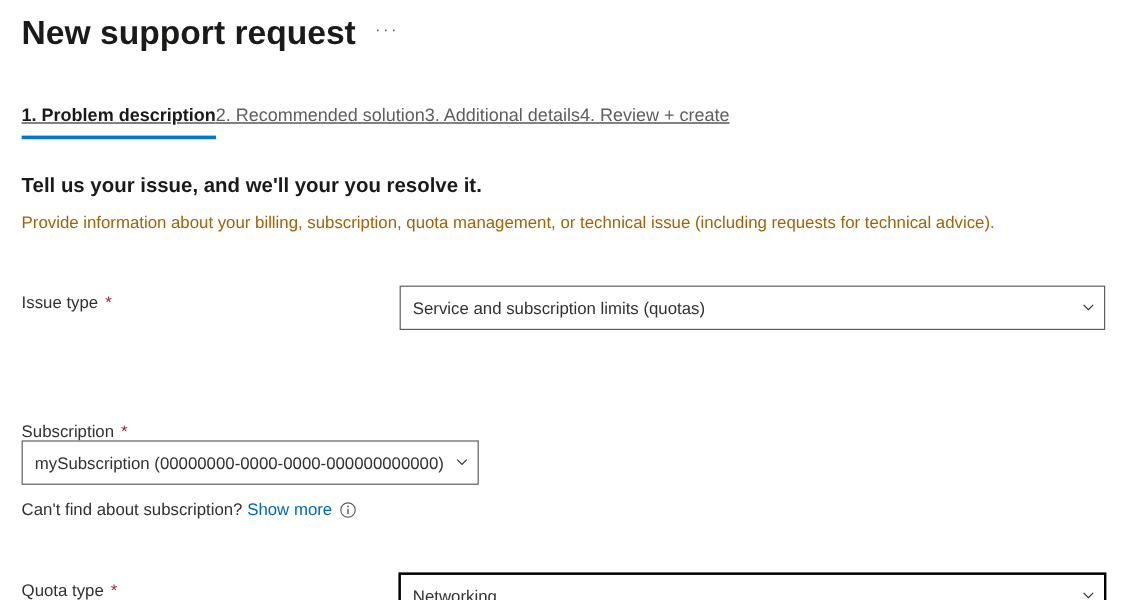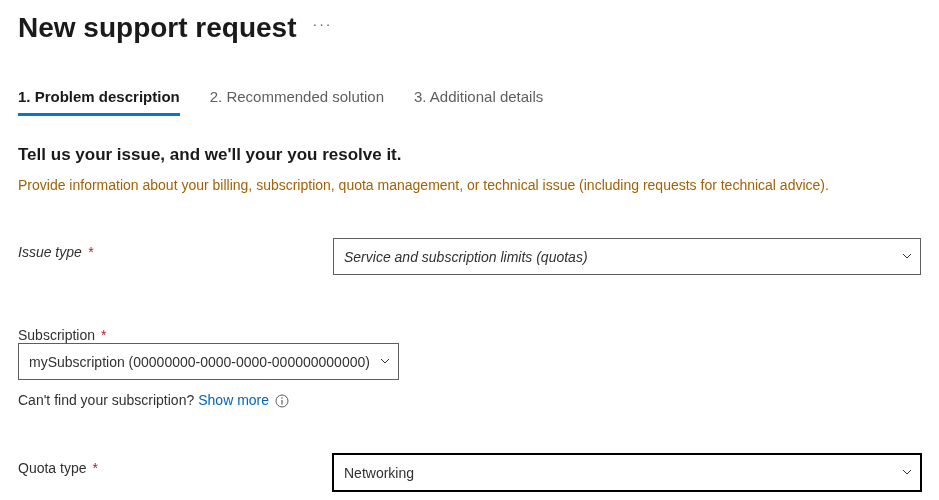--- a/index.html
+++ b/index.html
@@ -25,23 +25,23 @@
     .ellipsis {
       font-size: 14px;
       color: #605e5c;
       letter-spacing: 2px;
       cursor: pointer;
       position: relative;
       top: -4px;
     }
     .tabs {
       display: flex;
-      gap: 30px;
       border-bottom: 1px solid transparent;
       margin-bottom: 28px;
+      text-decoration: underline;
     }
     .tab {
       font-size: 15px;
       color: #605e5c;
       padding: 4px 0 8px 0;
       cursor: pointer;
       border-bottom: 3px solid transparent;
     }
     .tab.active {
       color: #1b1a19;
@@ -59,22 +59,21 @@
       color: #a16207;
       line-height: 1.5;
       margin-bottom: 42px;
     }
     .form-row {
       display: flex;
       align-items: flex-start;
       margin-bottom: 12px;
     }
     .form-row.spaced {
-      margin-bottom: 46px;
-      font-style: italic;
+      margin-bottom: 70px;
     }
     .form-label-col {
       width: 315px;
       flex-shrink: 0;
       padding-top: 6px;
       font-size: 14px;
       color: #323130;
     }
     .form-field-col {
       flex: 1;
@@ -140,20 +139,23 @@
 
 <div class="tabs">
   <div class="tab active">
     <span>1. Problem description</span>
   </div>
   <div class="tab">
     <span>2. Recommended solution</span>
   </div>
   <div class="tab">
     <span>3. Additional details</span>
+  </div>
+  <div class="tab">
+    <span>4. Review + create</span>
   </div>
 </div>
 
 <div class="section-heading">Tell us your issue, and we'll your you resolve it.</div>
 <div class="section-desc">Provide information about your billing, subscription, quota management, or technical issue (including requests for technical advice).</div>
 
 <div class="form-row spaced">
   <div class="form-label-col">
     <span>Issue type</span><span class="required-star"> *</span>
   </div>
@@ -180,21 +182,21 @@
       <div class="select-field">
         <span>mySubscription (00000000-0000-0000-000000000000)</span>
       </div>
       <span class="chevron">
         <svg width="12" height="12" viewBox="0 0 12 12">
             <path d="M2 4 L6 8 L10 4" stroke="#323130" stroke-width="1" fill="none"></path>
           </svg>
       </span>
     </div>
     <div class="helper-text">
-      <span>Can't find your subscription? </span>
+      <span>Can't find about subscription? </span>
       <span class="link">Show more</span>
       <span class="info-icon">
         <svg width="14" height="14" viewBox="0 0 14 14">
             <circle cx="7" cy="7" r="6" stroke="#605e5c" stroke-width="1" fill="none"></circle>
             <circle cx="7" cy="4" r="0.8" fill="#605e5c"></circle>
             <rect x="6.4" y="6" width="1.2" height="4.5" fill="#605e5c"></rect>
           </svg>
       </span>
     </div>
   </div>

